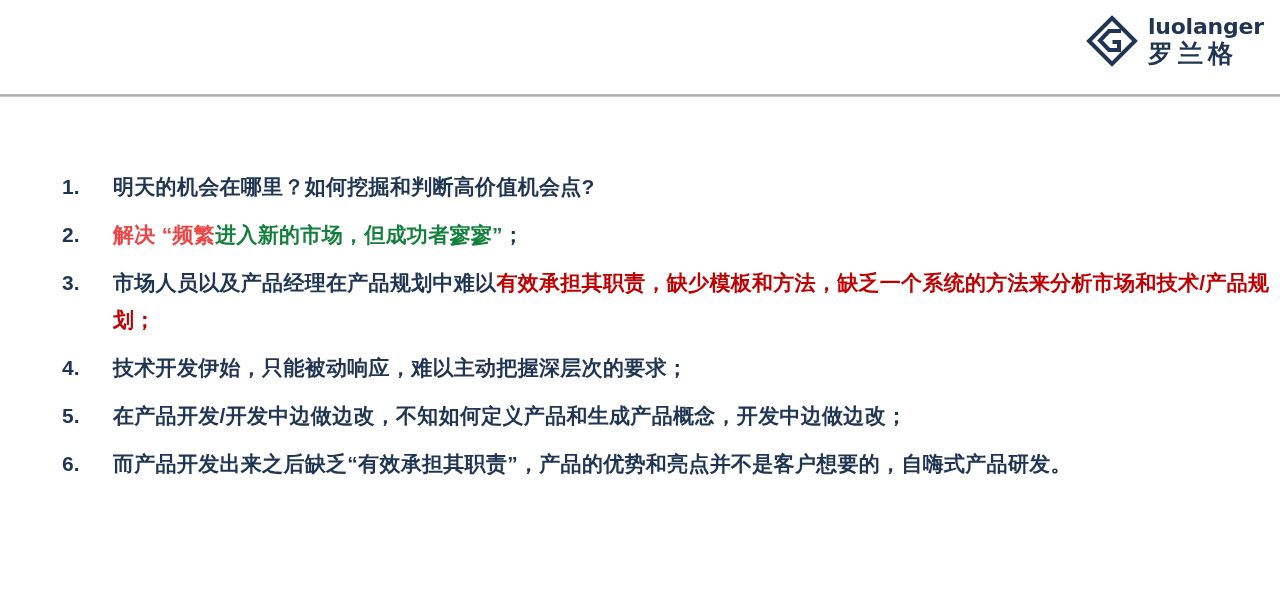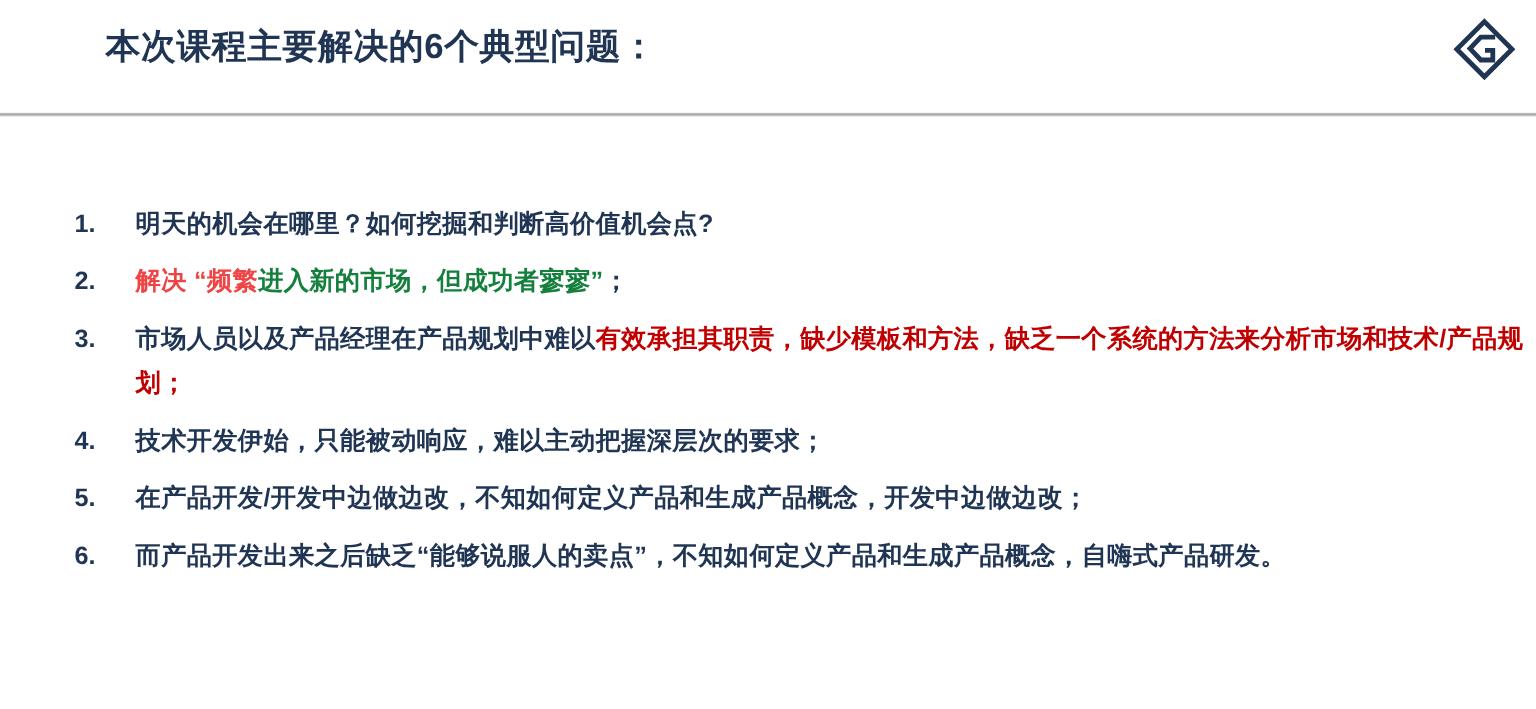--- a/index.html
+++ b/index.html
@@ -112,32 +112,35 @@
     letter-spacing: 0.3px;
   }
   .em-red {
     color: #c00000;
   }
 </style>
 </head>
 <body>
 
 <div class="slide-header">
-  <div class="page-title">本次课程主要解决的6个典型问题：</div>
 
   <div class="brand-logo">
     <span class="logo-mark">
       <svg viewBox="0 0 54 54" width="54" height="54" aria-hidden="true">
         <g fill="none" stroke="#1f3553" stroke-width="4">
           <path d="M27 4 L50 27 L27 50 L4 27 Z"></path>
         </g>
         <g fill="none" stroke="#1f3553" stroke-width="4">
           <path d="M36 17 L24 17 L15 26.5 L24 36 L34 36 L34 28 L27.5 28"></path>
         </g>
       </svg>
+    </span>
+    <span class="logo-text">
+      <span class="logo-latin">luolanger</span>
+      <span class="logo-cn">罗兰格</span>
     </span>
   </div>
 </div>
 
 <div class="header-divider"></div>
 
 <div class="problem-list" id="problem-list">
     <div class="list-item">
       <div class="item-number">1.</div>
       <div class="item-text"><span style="color: rgb(31, 53, 83);">明天的机会在哪里？如何挖掘和判断高价值机会点?</span></div>
@@ -153,15 +156,15 @@
     <div class="list-item">
       <div class="item-number">4.</div>
       <div class="item-text"><span style="color: rgb(31, 53, 83);">技术开发伊始，只能被动响应，难以主动把握深层次的要求；</span></div>
     </div>
     <div class="list-item">
       <div class="item-number">5.</div>
       <div class="item-text"><span style="color: rgb(31, 53, 83);">在产品开发/开发中边做边改，不知如何定义产品和生成产品概念，开发中边做边改；</span></div>
     </div>
     <div class="list-item">
       <div class="item-number">6.</div>
-      <div class="item-text"><span style="color: rgb(31, 53, 83);">而产品开发出来之后缺乏“能够说服人的卖点”，不知如何定义产品和生成产品概念，自嗨式产品研发。</span></div>
+      <div class="item-text"><span style="color: rgb(31, 53, 83);">而产品开发出来之后缺乏“有效承担其职责”，产品的优势和亮点并不是客户想要的，自嗨式产品研发。</span></div>
     </div>
   </div>
 
 </body></html>

